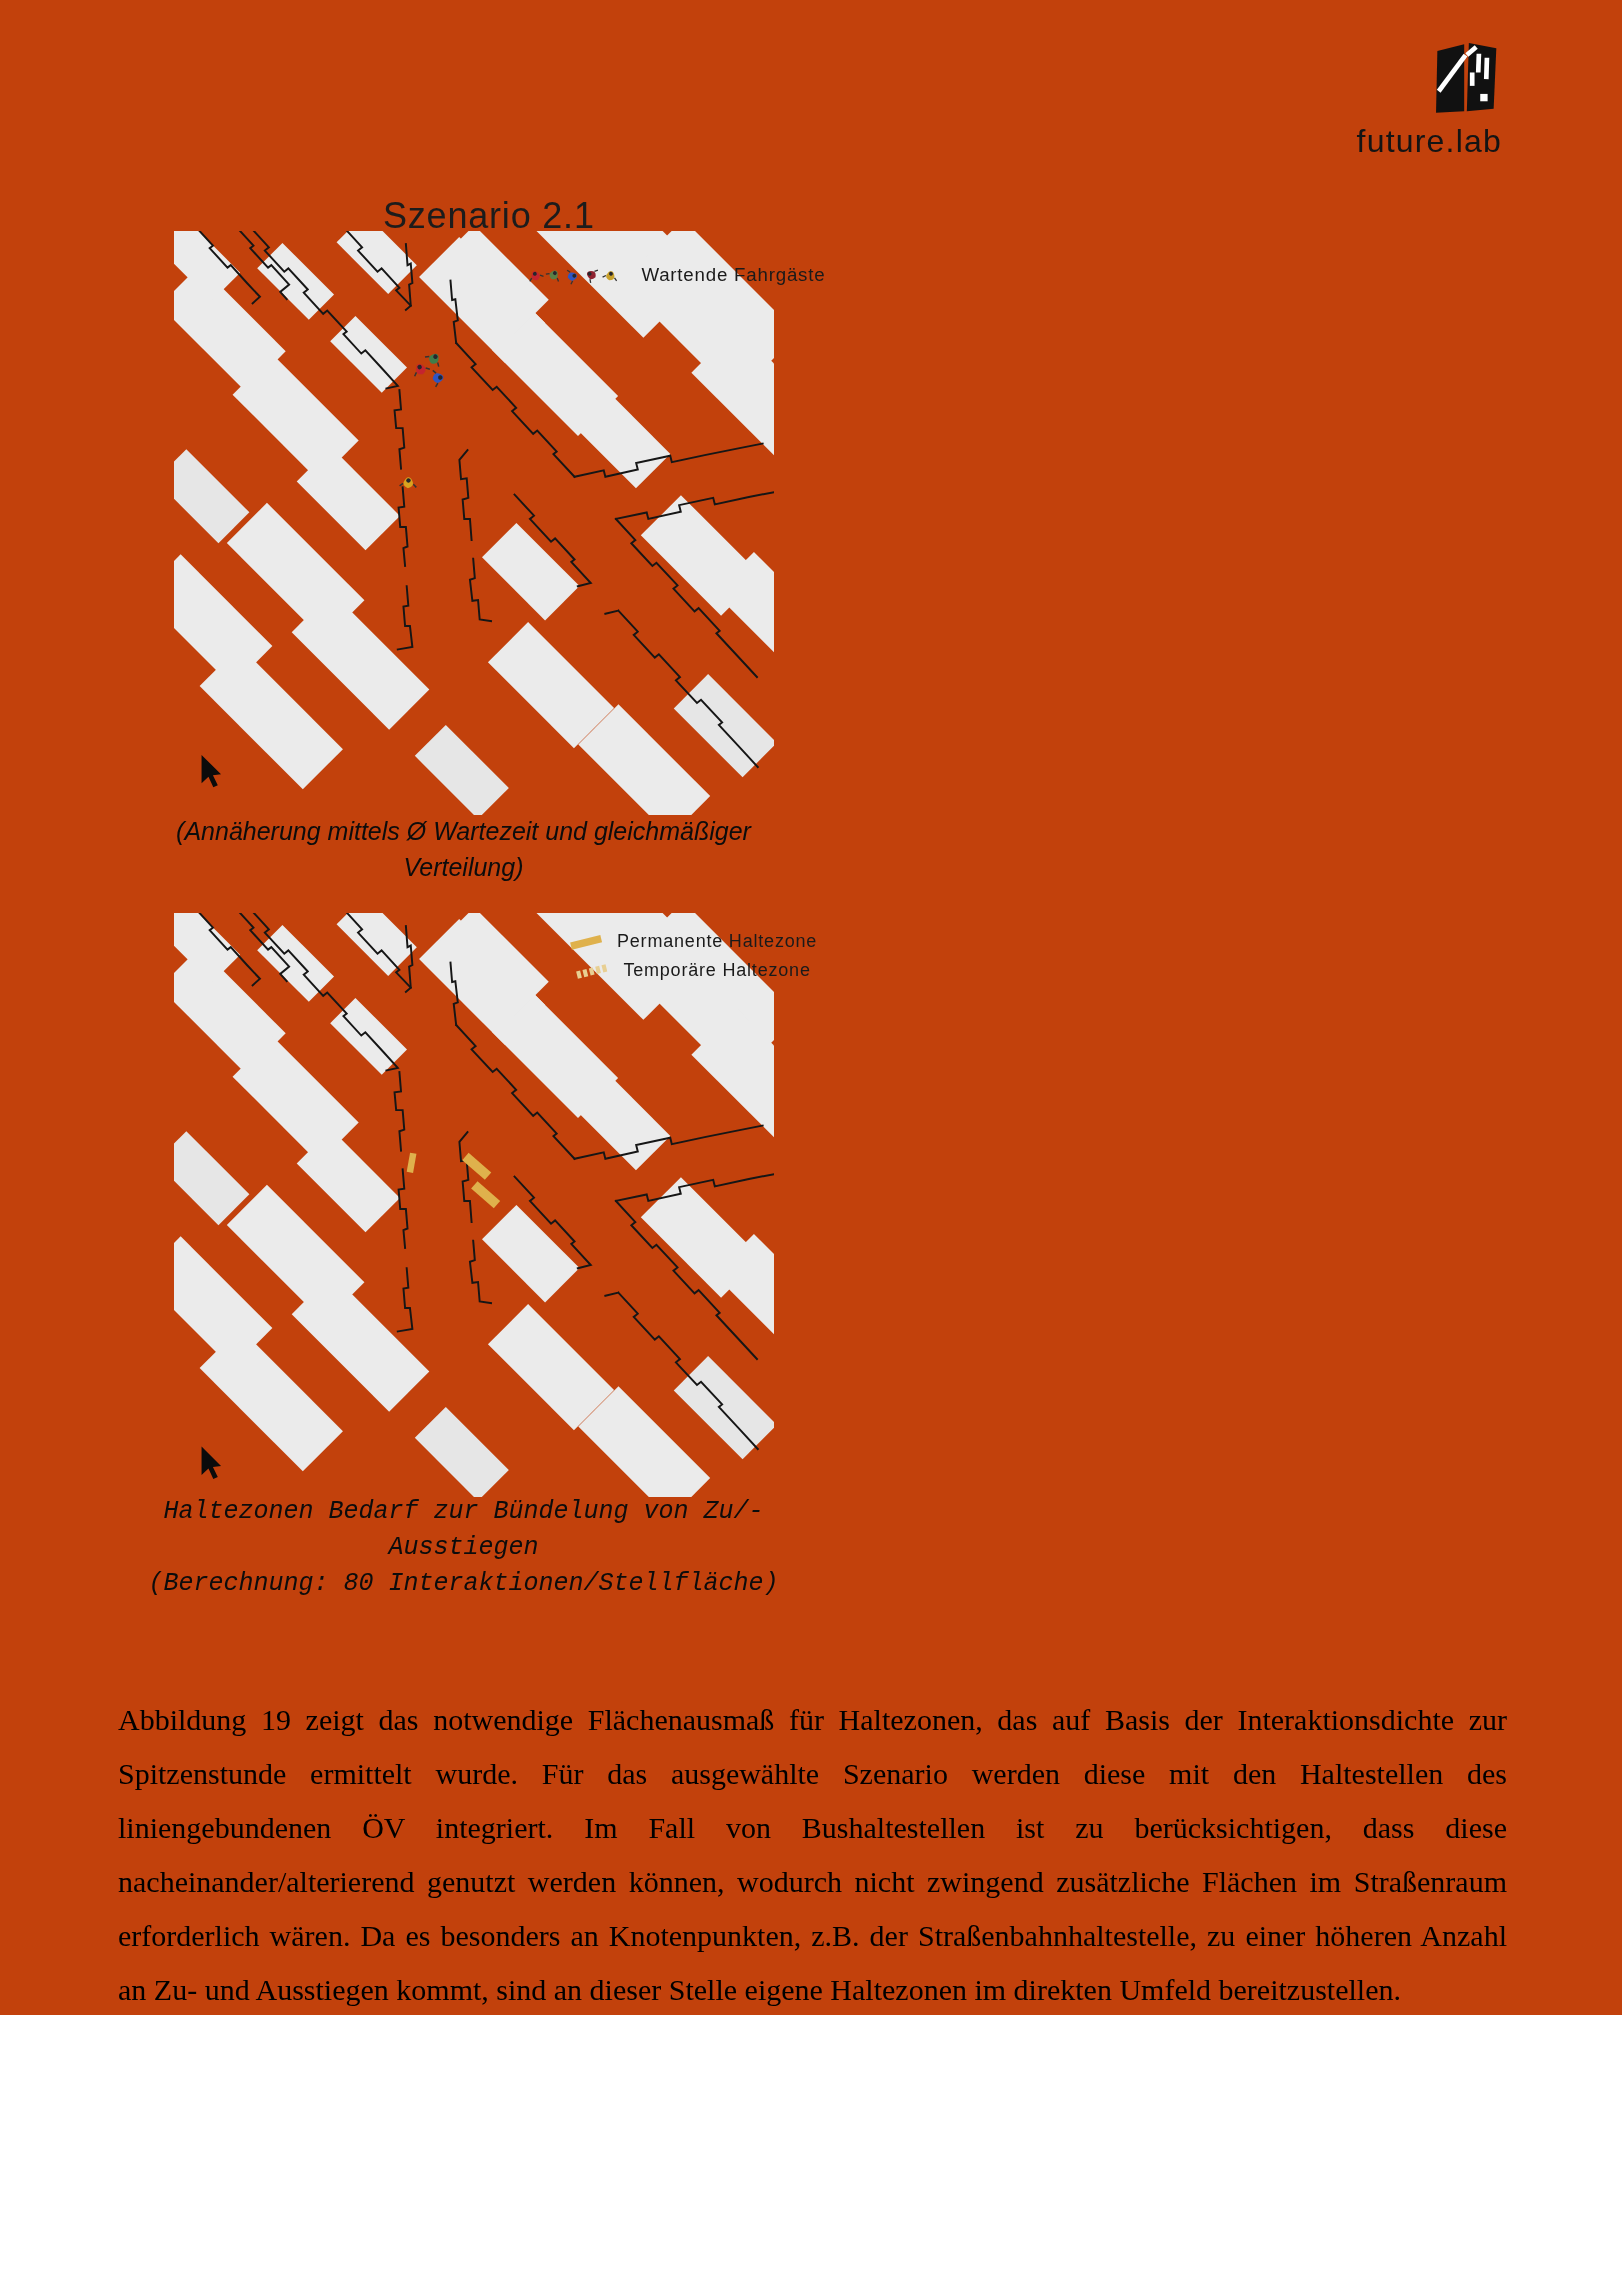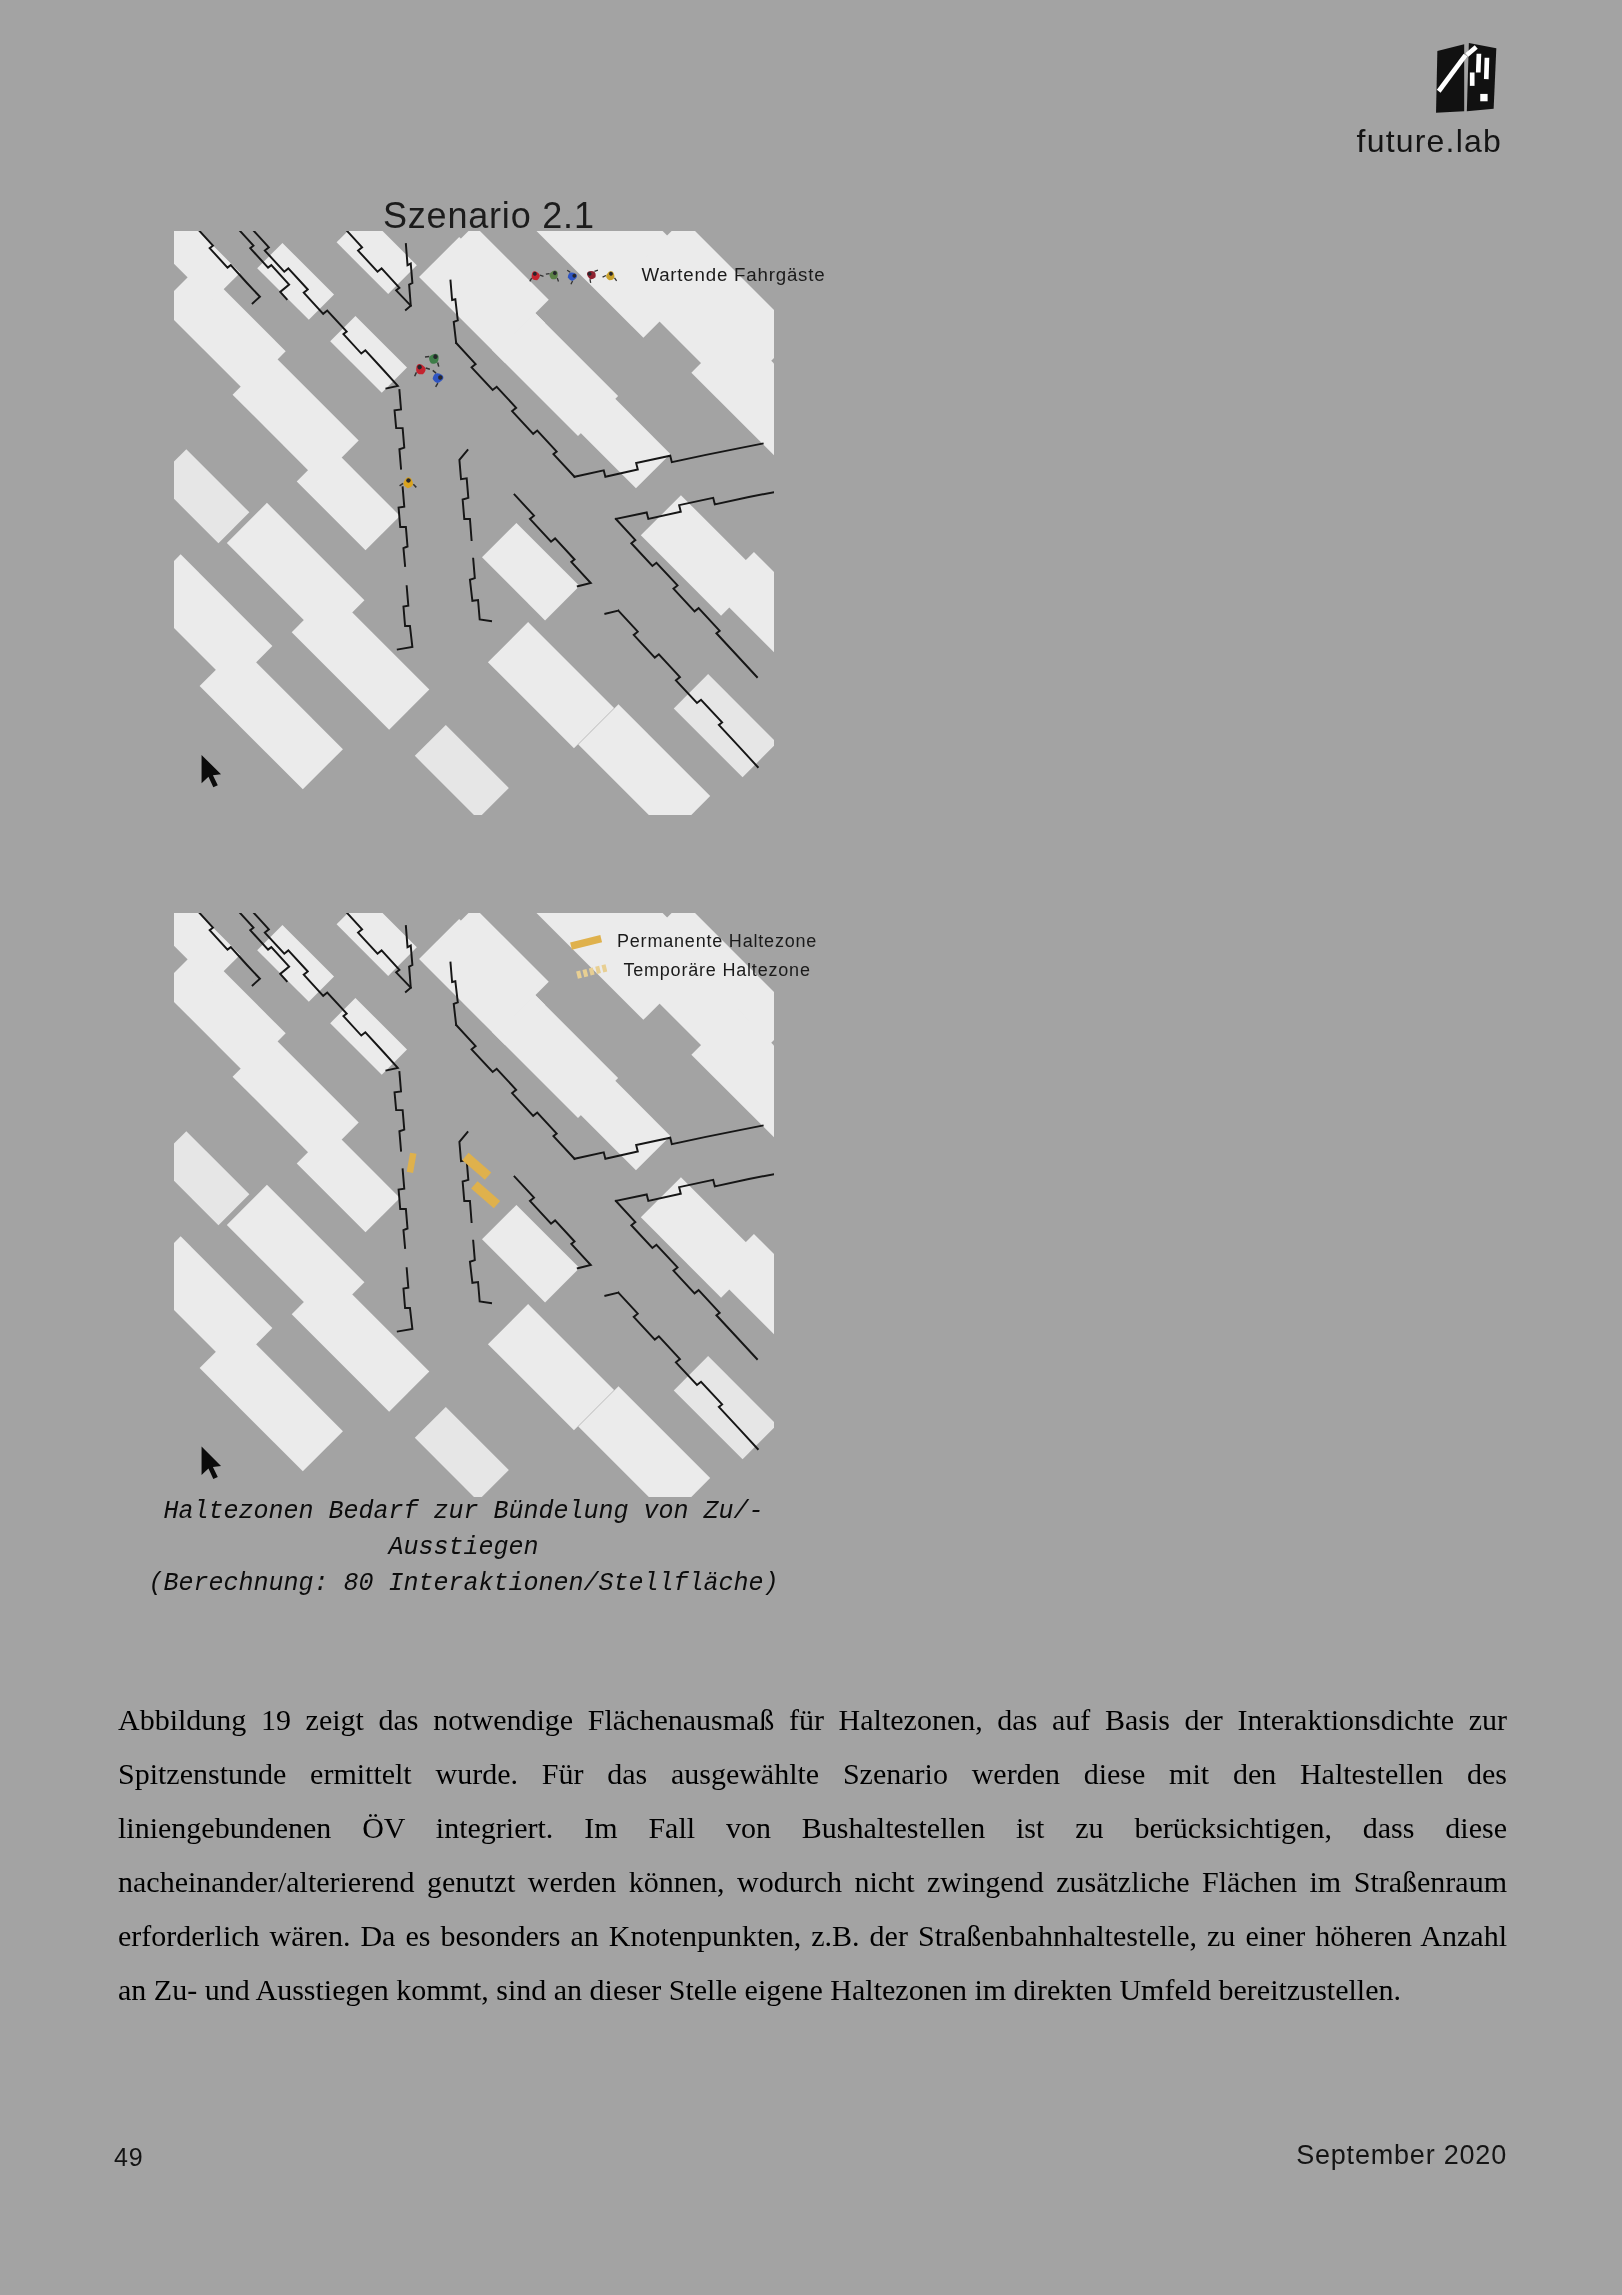--- a/index.html
+++ b/index.html
@@ -1,19 +1,19 @@
 <!DOCTYPE html>
 <html style="font-size:13px"><head>
 <meta charset="utf-8">
 <style>
   html,body{margin:0;padding:0;background:#fff;}
   .page{
     position:relative;
-    width:1622px;height:2295px;
-    background:#a3a3a3;
+    width:1622px;height:2015px;
+    background:#c2410c;
     font-family:"Liberation Sans",sans-serif;
     overflow:hidden;
   }
   
   .brand-wrap{position:absolute;top:41px;right:120px;text-align:right;}
   .brand-logo{display:block;margin-left:auto;margin-right:3.2px;}
   .brand-text{
     margin-top:6.5px;
     font-size:32px;font-weight:500;letter-spacing:1.2px;color:#141414;
   }
@@ -185,20 +185,21 @@
       <use href="#pax" transform="translate(10,13) rotate(-20)" fill="#c4242f"></use>
       <use href="#pax" transform="translate(33,12) rotate(30)" fill="#5a8046"></use>
       <use href="#pax" transform="translate(56,14) rotate(75)" fill="#2f55c2"></use>
       <use href="#pax" transform="translate(79,12) rotate(-60)" fill="#8e2230"></use>
       <use href="#pax" transform="translate(103,13) rotate(15)" fill="#c9a12b"></use>
     </svg>
     <span class="legend-label">Wartende Fahrgäste</span>
   </div>
 
   <div class="map-caption" id="caption1">
+    <div>(Annäherung mittels Ø Wartezeit und gleichmäßiger Verteilung)</div>
   </div>
 
   <div class="map-figure" id="map2-figure">
     <svg class="map-svg" width="600" height="584" viewBox="0 0 740 720">
       <use href="#basemap"></use>
       <g>
         <rect x="289" y="296" width="8" height="24" transform="rotate(10 293 308)" fill="#dfb14c"></rect>
         <rect x="355" y="306" width="37" height="12" transform="rotate(41 373 312)" fill="#dfb14c"></rect>
         <rect x="366" y="341" width="37" height="12" transform="rotate(41 384 347)" fill="#dfb14c"></rect>
       </g>

